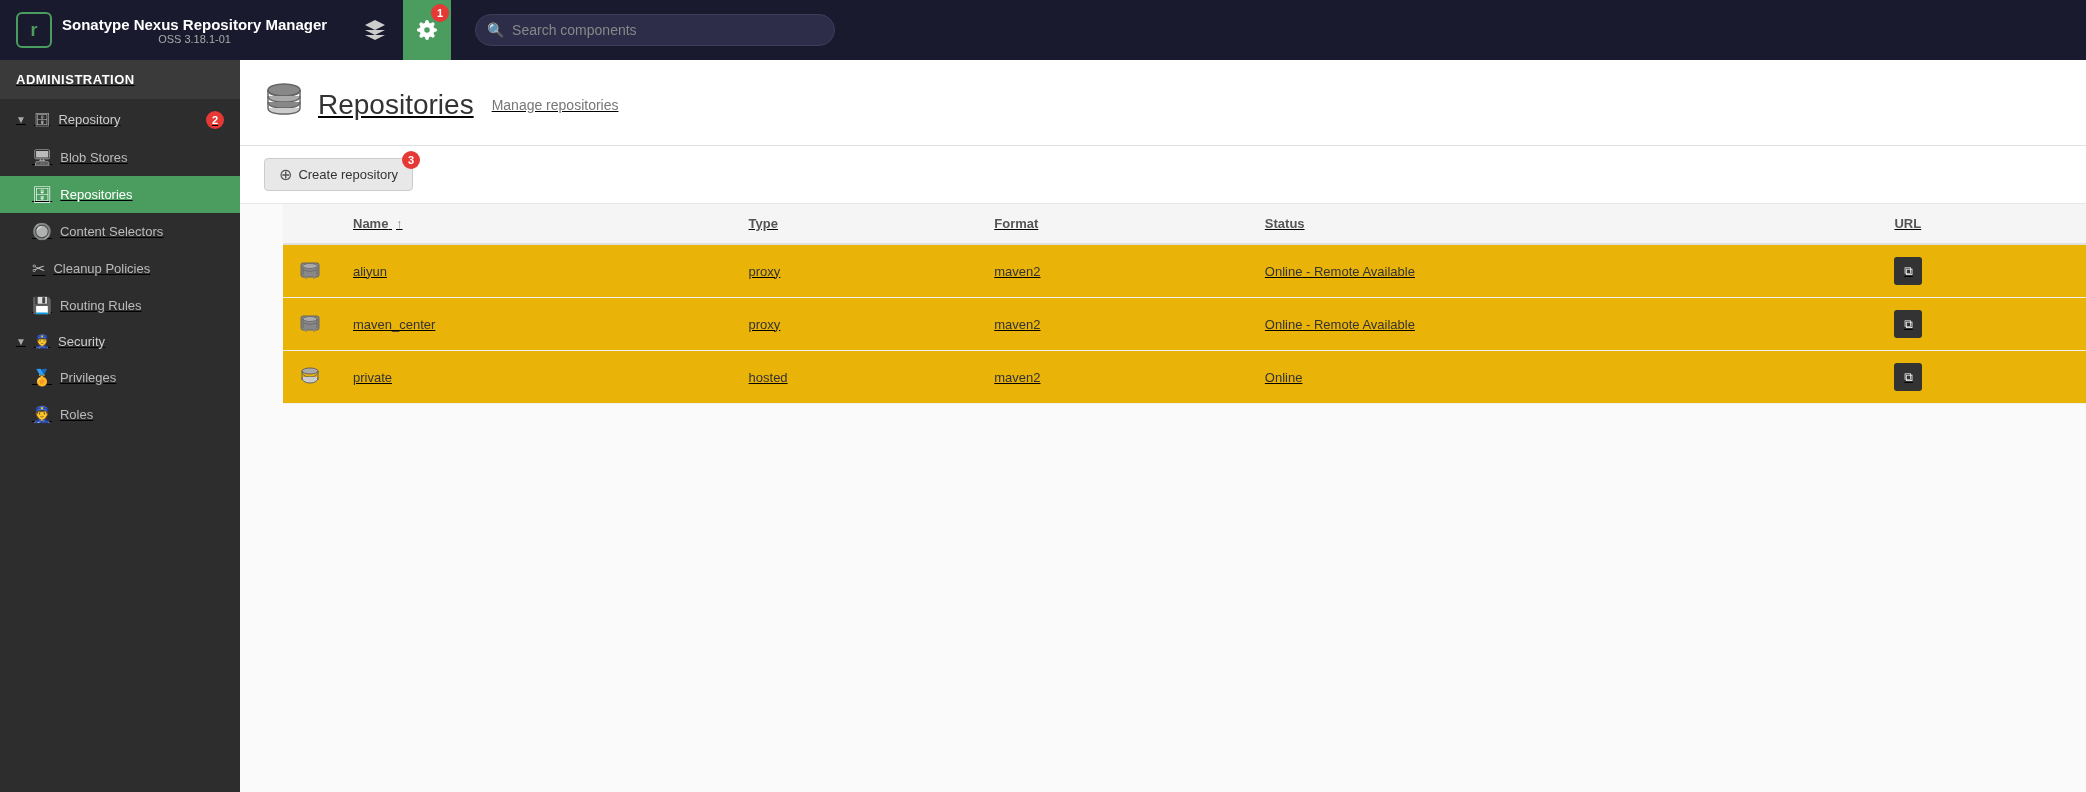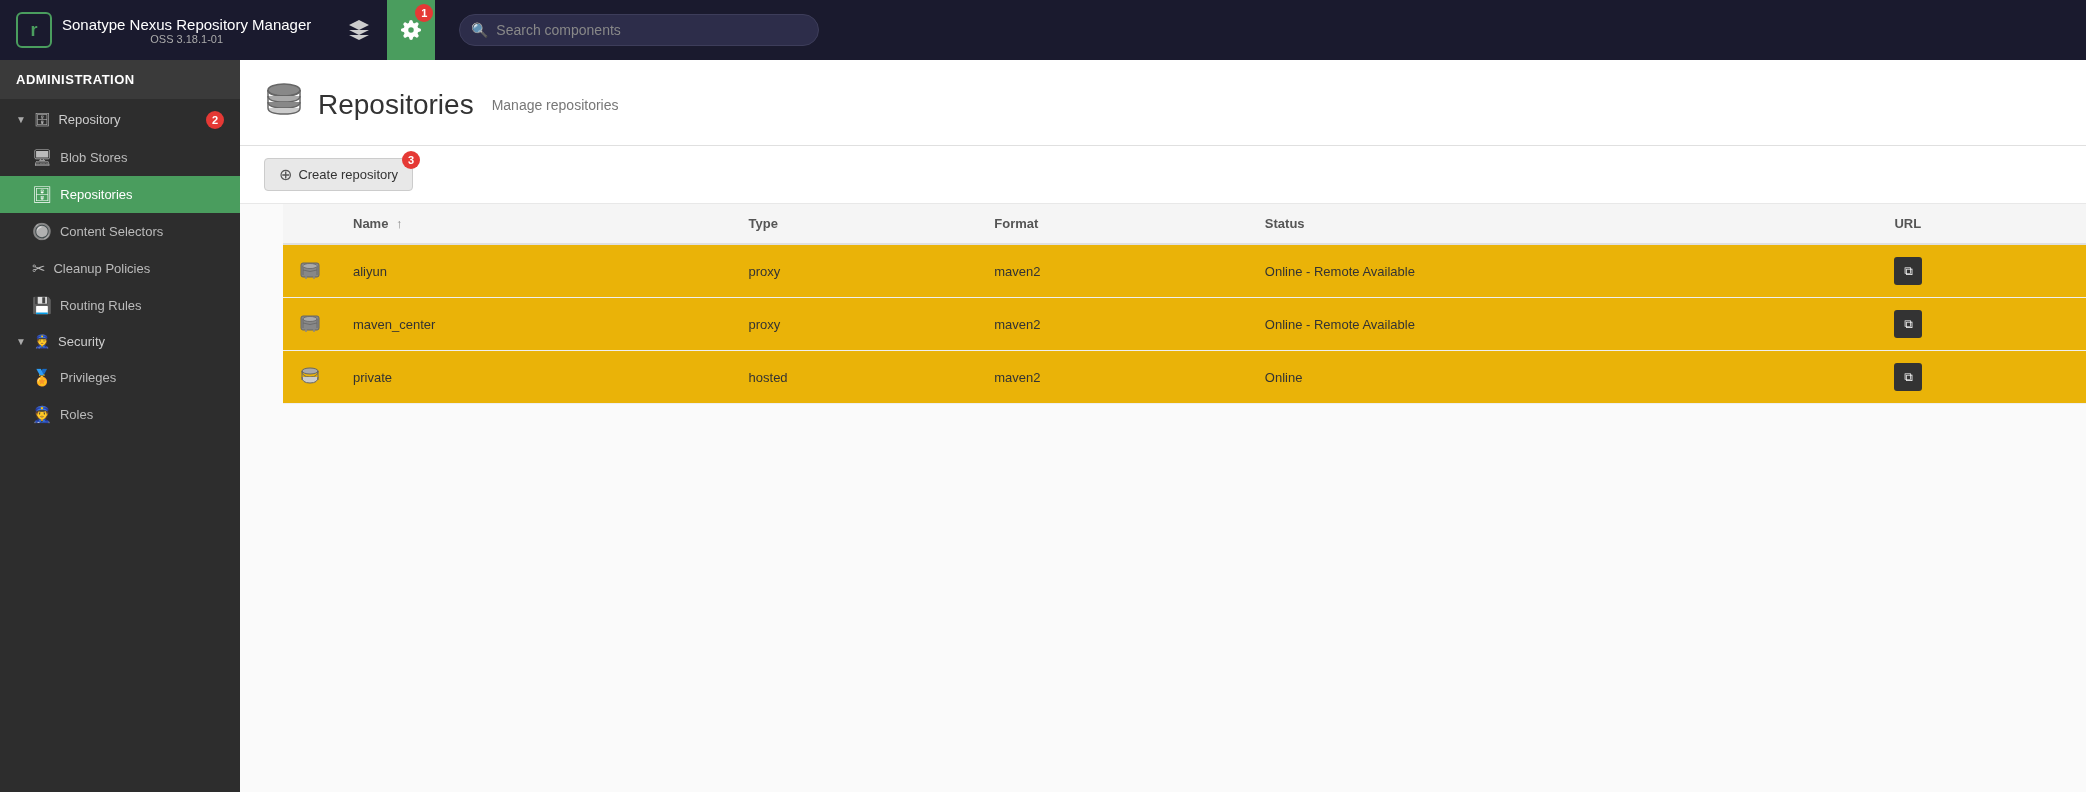--- a/index.html
+++ b/index.html
@@ -29,21 +29,21 @@
       display: flex;
       align-items: center;
       justify-content: center;
       color: #4a9d5e;
       font-size: 18px;
       font-weight: bold;
     }
     .app-title {
       color: #fff;
     }
-    .app-title .main { font-size: 15px; font-weight: 400; }
+    .app-title .main { font-size: 15px; font-weight: 700; }
     .app-title .sub { font-size: 11px; color: #aaa; text-align: center; }
 
     .header-nav {
       display: flex;
       align-items: center;
       gap: 4px;
       padding: 0 8px;
     }
     .nav-btn {
       width: 48px;
@@ -83,20 +83,21 @@
       transform: translateY(-50%);
       color: #888;
       font-size: 14px;
     }
 
     
     .main-layout {
       display: flex;
       flex: 1;
       overflow: hidden;
+      text-decoration: underline;
     }
 
     
     .sidebar {
       width: 240px;
       background: #2d2d2d;
       flex-shrink: 0;
       overflow-y: auto;
       color: #ddd;
     }

